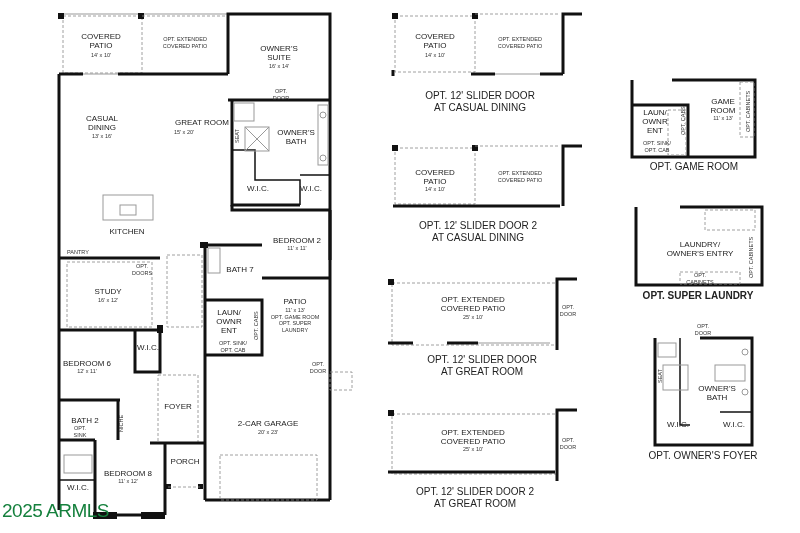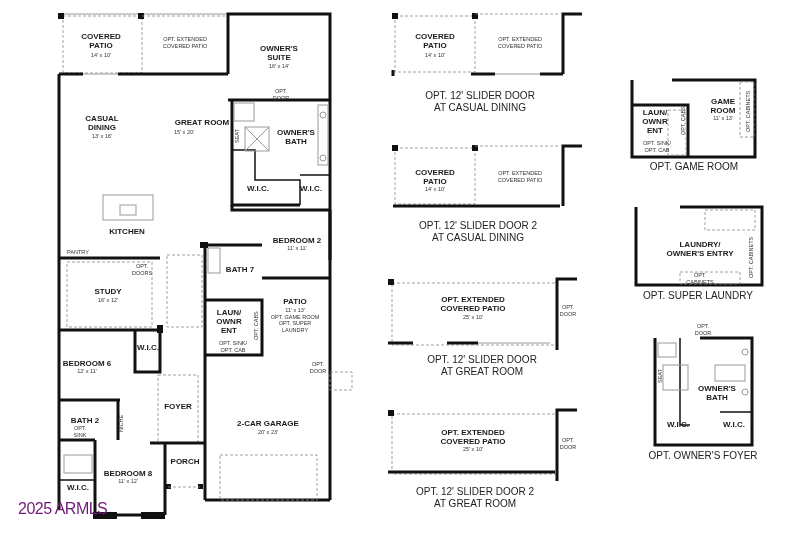--- a/index.html
+++ b/index.html
@@ -3,26 +3,26 @@
 <meta charset="utf-8">
 <style>
   html, body { margin:0; padding:0; background:#ffffff; }
   body { width:800px; height:533px; position:relative; overflow:hidden; font-family:"Liberation Sans", sans-serif; color:#1a1a1a; }
   svg { position:absolute; left:0; top:0; }
   .wall { stroke:#111; stroke-width:3; fill:none; }
   .wall-thin { stroke:#111; stroke-width:1.5; fill:none; }
   .dash { stroke:#888; stroke-width:0.8; stroke-dasharray:3 2; fill:none; }
   .gray { stroke:#999; stroke-width:1; fill:none; }
   .post { fill:#111; }
-  .lbl { position:absolute; text-align:center; font-weight:bold; font-size:8px; line-height:9px; white-space:nowrap; transform:translateX(-50%); }
+  .lbl { position:absolute; text-align:center; font-weight:normal; font-size:8px; line-height:9px; white-space:nowrap; transform:translateX(-50%); }
   .dim { position:absolute; text-align:center; font-size:5.5px; line-height:7px; white-space:nowrap; transform:translateX(-50%); color:#333; }
   .sm { position:absolute; text-align:center; font-size:5.5px; line-height:6.5px; white-space:nowrap; transform:translateX(-50%); color:#333; }
   .cap { position:absolute; text-align:center; font-size:10px; line-height:12px; white-space:nowrap; transform:translateX(-50%); color:#222; }
   .vert { position:absolute; font-size:5.5px; white-space:nowrap; transform-origin:left top; transform:rotate(-90deg); color:#333; }
-  .watermark { position:absolute; left:18px; top:500px; font-size:16px; color:#701a75; letter-spacing:-0.5px; }
+  .watermark { position:absolute; left:2px; top:500px; font-size:19px; color:#15803d; letter-spacing:-0.5px; }
 </style>
 </head>
 <body>
 
 <svg width="800" height="533" viewBox="0 0 800 533">
 
   <rect class="dash" x="63" y="16" width="79" height="57"></rect>
   <line class="gray" x1="60" y1="14" x2="228" y2="14"></line>
   <rect class="post" x="58" y="13" width="6" height="6"></rect>
   <rect class="post" x="138" y="13" width="6" height="6"></rect>
@@ -204,21 +204,21 @@
 <div class="sm" style="left:657px;top:140px;">OPT. SINK/<br>OPT. CAB</div>
 <div class="lbl" style="left:723px;top:97px;">GAME<br>ROOM</div>
 <div class="dim" style="left:723px;top:115px;">11' x 13'</div>
 <div class="vert" style="left:680px;top:135px;">OPT. CABS</div>
 <div class="vert" style="left:745px;top:132px;">OPT. CABINETS</div>
 <div class="cap" style="left:694px;top:161px;">OPT. GAME ROOM</div>
 
 <div class="lbl" style="left:700px;top:240px;">LAUNDRY/<br>OWNER'S ENTRY</div>
 <div class="vert" style="left:748px;top:278px;">OPT. CABINETS</div>
 <div class="sm" style="left:700px;top:272px;">OPT.<br>CABINETS</div>
-<div class="cap" style="left:698px;top:290px;">OPT. SUPER LAUNDRY</div>
+<div class="cap" style="left:698px;top:290px;font-weight:bold;">OPT. SUPER LAUNDRY</div>
 
 <div class="sm" style="left:703px;top:323px;">OPT.<br>DOOR</div>
 <div class="vert" style="left:657px;top:383px;">SEAT</div>
 <div class="lbl" style="left:717px;top:384px;">OWNER'S<br>BATH</div>
 <div class="lbl" style="left:678px;top:420px;">W.I.C.</div>
 <div class="lbl" style="left:734px;top:420px;">W.I.C.</div>
 <div class="cap" style="left:703px;top:450px;">OPT. OWNER'S FOYER</div>
 
 <div class="watermark">2025 ARMLS</div>
 

